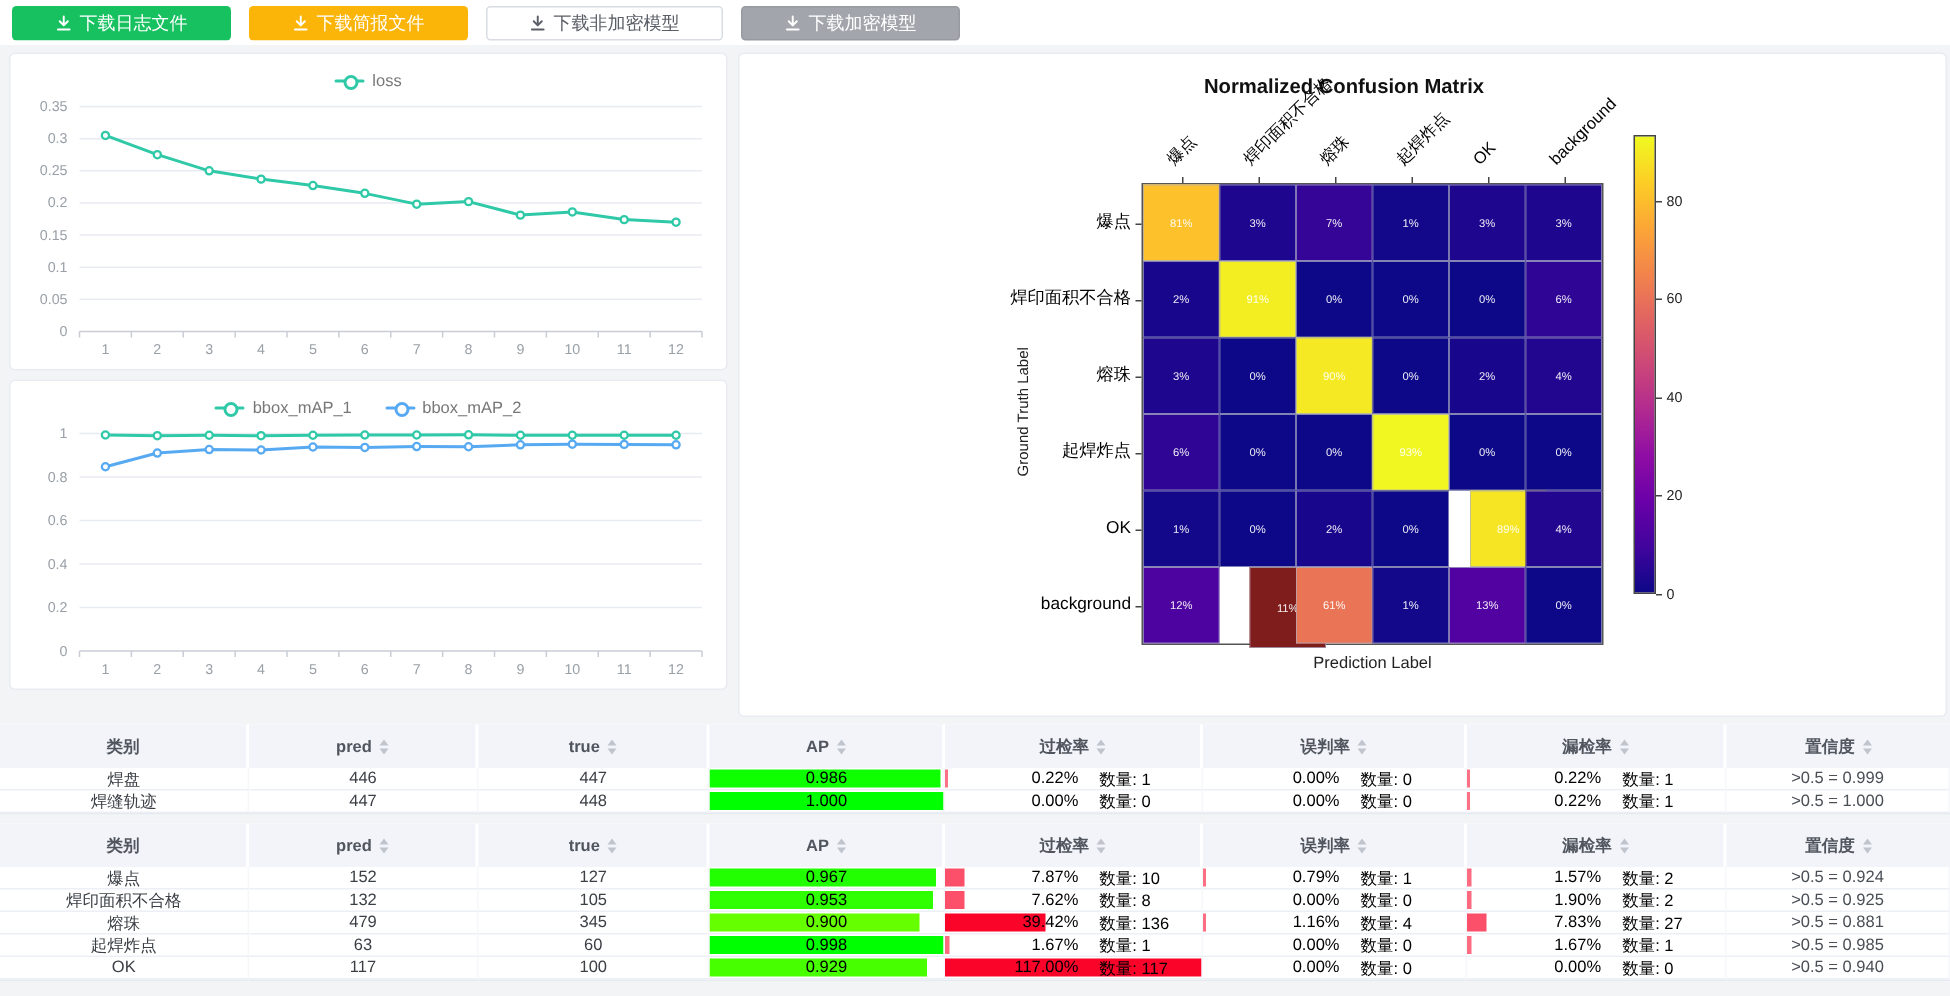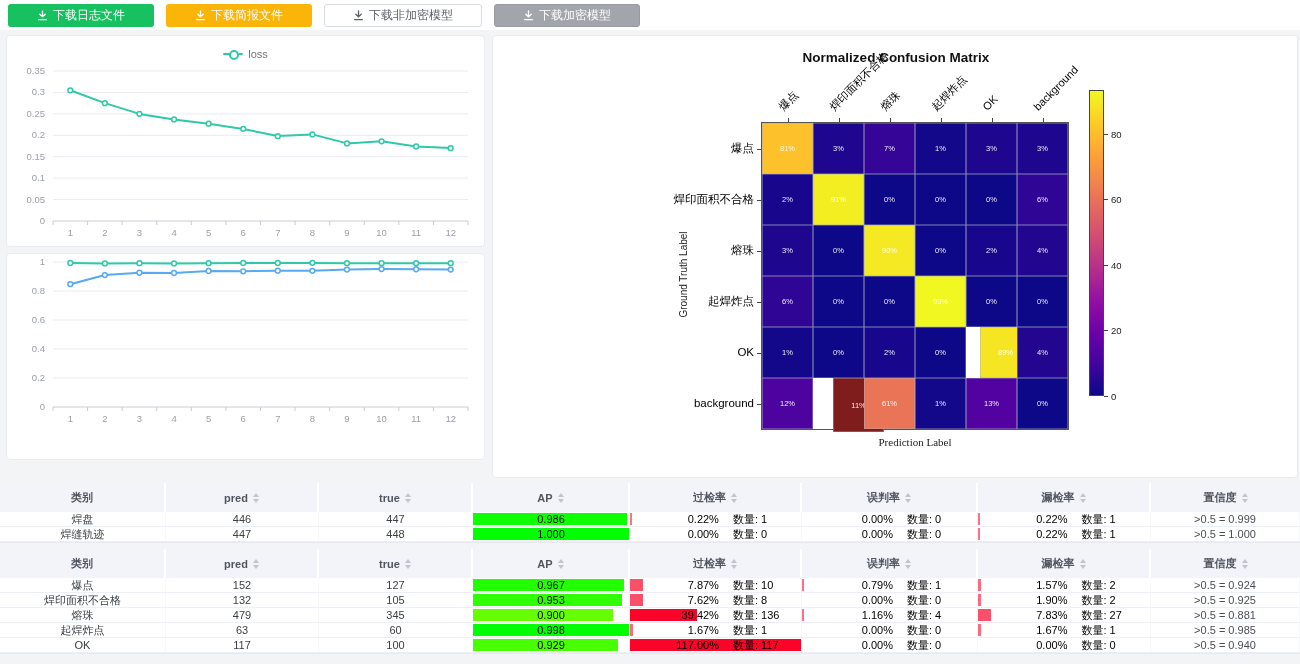--- a/index.html
+++ b/index.html
@@ -160,20 +160,36 @@
       <circle cx="270.7916666666667" cy="73.14285714285714" r="2.4" fill="#fff" stroke="#2fc9a7" stroke-width="1.5"></circle>
       <circle cx="305.375" cy="71.42857142857142" r="2.4" fill="#fff" stroke="#2fc9a7" stroke-width="1.5"></circle>
       <circle cx="339.95833333333337" cy="80.42857142857143" r="2.4" fill="#fff" stroke="#2fc9a7" stroke-width="1.5"></circle>
       <circle cx="374.5416666666667" cy="78.28571428571428" r="2.4" fill="#fff" stroke="#2fc9a7" stroke-width="1.5"></circle>
       <circle cx="409.125" cy="83.42857142857143" r="2.4" fill="#fff" stroke="#2fc9a7" stroke-width="1.5"></circle>
       <circle cx="443.70833333333337" cy="85.14285714285714" r="2.4" fill="#fff" stroke="#2fc9a7" stroke-width="1.5"></circle>
     </svg>
 </div>
 
 <div class="card" id="card-map">
+  <div class="chart-legend" id="legend-1">
+      <span class="legend-item">
+        <span class="legend-marker">
+          <span class="lm-line" style="background: rgb(47, 201, 167);"></span>
+          <span class="lm-dot" style="border-color: rgb(47, 201, 167);"></span>
+        </span>
+        <span>bbox_mAP_1</span>
+      </span>
+      <span class="legend-item">
+        <span class="legend-marker">
+          <span class="lm-line" style="background: rgb(87, 169, 241);"></span>
+          <span class="lm-dot" style="border-color: rgb(87, 169, 241);"></span>
+        </span>
+        <span>bbox_mAP_2</span>
+      </span>
+    </div>
   <svg id="chart-1" width="477" height="177">
       <line x1="46" x2="461" y1="153" y2="153" stroke="#c9ccd4" stroke-width="1"></line>
       <text x="38" y="156" text-anchor="end" font-size="9.5" fill="#9aa0a8">0</text>
       <line x1="46" x2="461" y1="124" y2="124" stroke="#e8ebf2" stroke-width="1"></line>
       <text x="38" y="127" text-anchor="end" font-size="9.5" fill="#9aa0a8">0.2</text>
       <line x1="46" x2="461" y1="95" y2="95" stroke="#e8ebf2" stroke-width="1"></line>
       <text x="38" y="98" text-anchor="end" font-size="9.5" fill="#9aa0a8">0.4</text>
       <line x1="46" x2="461" y1="66" y2="66" stroke="#e8ebf2" stroke-width="1"></line>
       <text x="38" y="69" text-anchor="end" font-size="9.5" fill="#9aa0a8">0.6</text>
       <line x1="46" x2="461" y1="36.99999999999999" y2="36.99999999999999" stroke="#e8ebf2" stroke-width="1"></line>
@@ -231,21 +247,21 @@
       <circle cx="374.5416666666667" cy="15.105000000000008" r="2.4" fill="#fff" stroke="#57a9f1" stroke-width="1.5"></circle>
       <circle cx="409.125" cy="15.250000000000007" r="2.4" fill="#fff" stroke="#57a9f1" stroke-width="1.5"></circle>
       <circle cx="443.70833333333337" cy="15.540000000000006" r="2.4" fill="#fff" stroke="#57a9f1" stroke-width="1.5"></circle>
     </svg>
 </div>
 
 <div class="card" id="card-matrix">
   <div class="inner" id="cm-inner">
     <div class="cm-title" style="width:806px;">Normalized Confusion Matrix</div>
     <div class="cm-ylabel" style="left:120px;top:233px;width:140px;text-align:center;">Ground Truth Label</div>
-    <div class="cm-xlabel" style="left:269px;top:400px;width:306px;font-family:Liberation Serif, serif;">Prediction Label</div>
+    <div class="cm-xlabel" style="left:269px;top:400px;width:306px;">Prediction Label</div>
   <div class="cm-grid" style="left: 268px; top: 86px; width: 306px; height: 306px;"></div>
       <div class="cm-cell" style="left: 269px; top: 87px; width: 51px; height: 51px; background: rgb(252, 193, 43);">
         <span>81%</span>
       </div>
       <div class="cm-cell" style="left: 320px; top: 87px; width: 51px; height: 51px; background: rgb(30, 7, 142);">
         <span>3%</span>
       </div>
       <div class="cm-cell" style="left: 371px; top: 87px; width: 51px; height: 51px; background: rgb(52, 5, 151);">
         <span>7%</span>
       </div>

